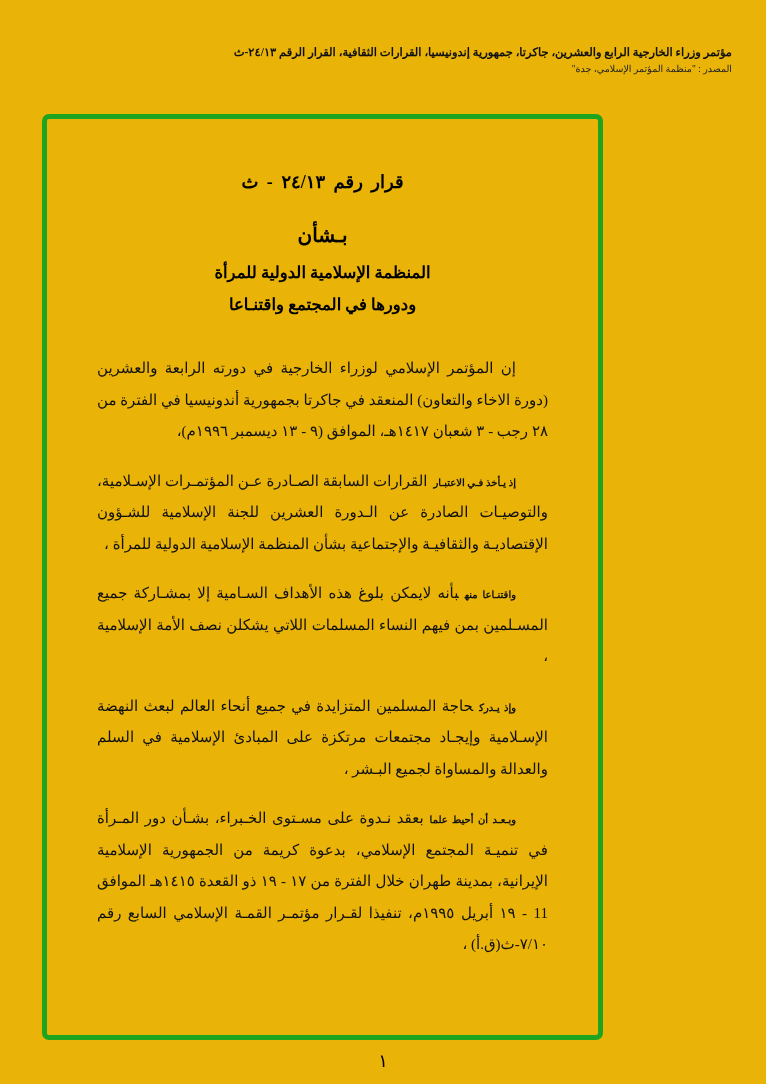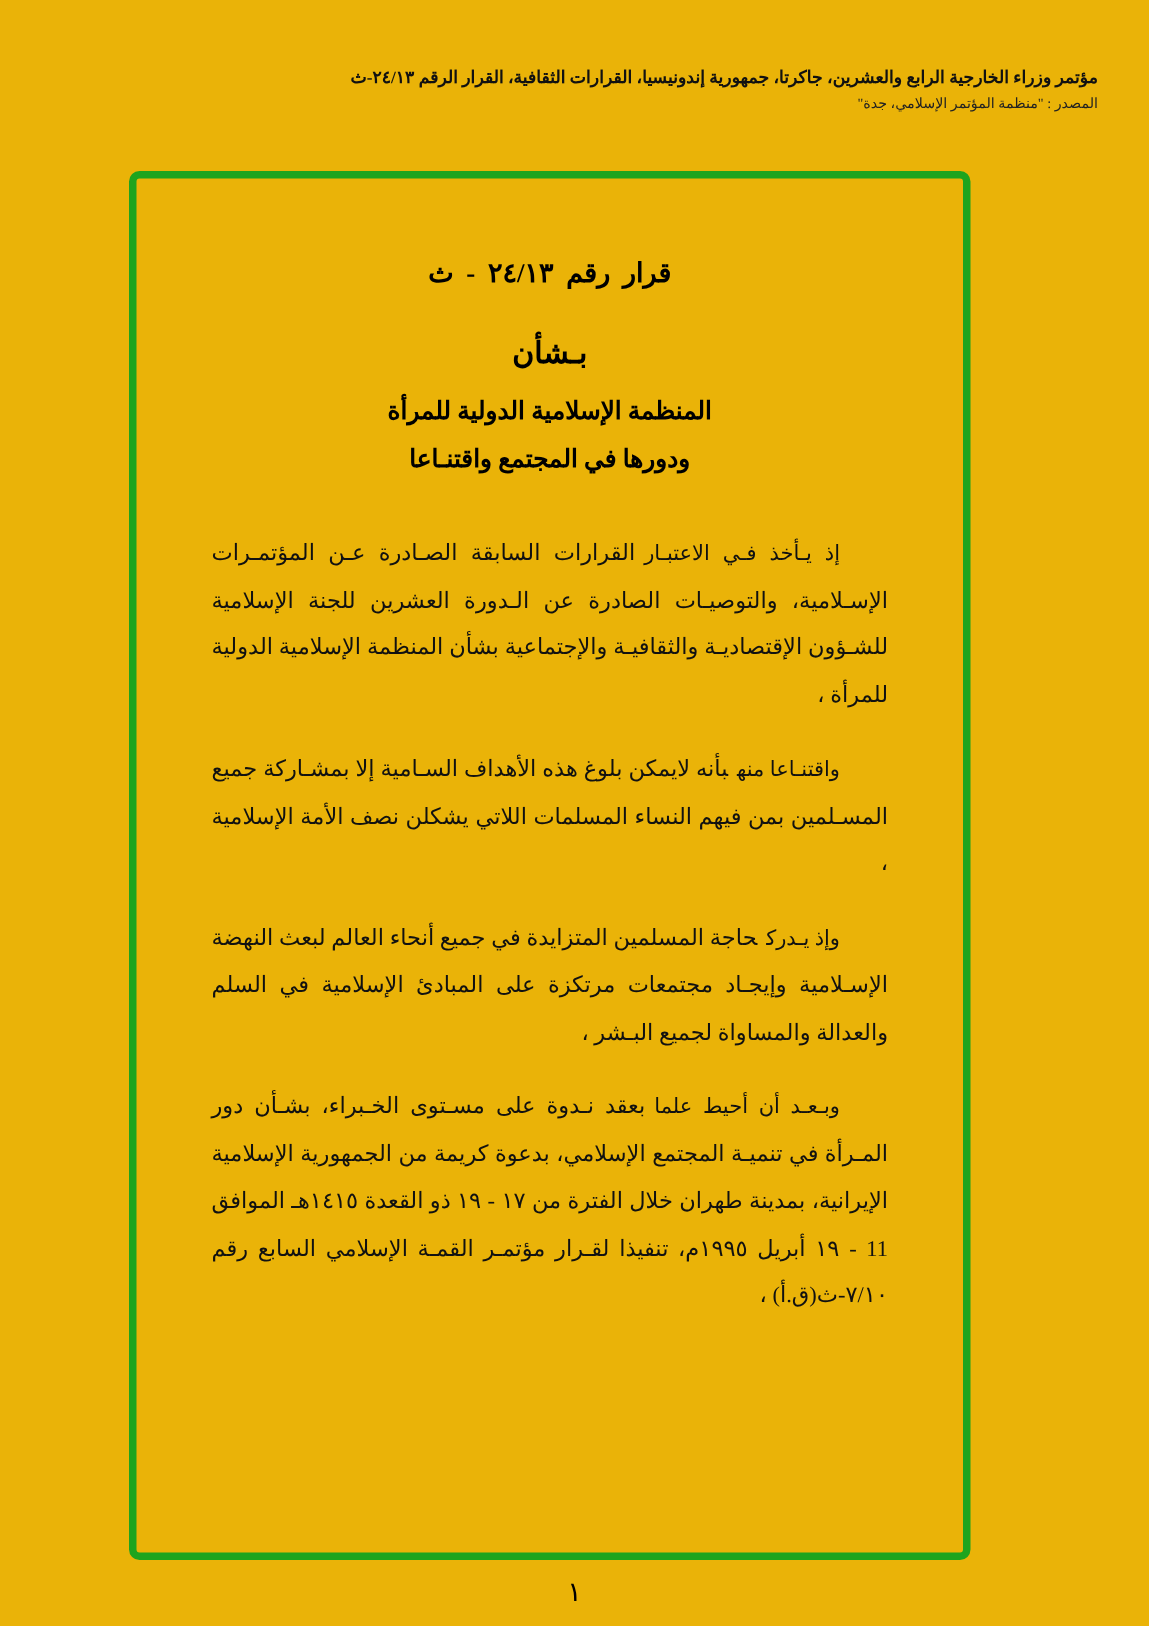--- a/index.html
+++ b/index.html
@@ -39,21 +39,20 @@
   
   .green-frame {
     position: absolute;
     left: 42px;
     top: 114px;
     width: 561px;
     height: 926px;
     border: 5px solid #1ea41e;
     border-radius: 7px;
     box-sizing: border-box;
-    margin-left: 44px;
   }
   .doc-content {
     position: absolute;
     top: 0; right: 0; bottom: 0; left: 0;
     padding: 52px 50px 0 50px;
     direction: rtl;
   }
   .doc-title {
     text-align: center;
     font-weight: bold;
@@ -81,22 +80,22 @@
     font-size: 15px;
     line-height: 2.1;
     text-align: justify;
     color: #111111;
   }
   .para {
     margin: 0 0 18px 0;
     text-indent: 32px;
   }
   .para .lead {
-    font-weight: normal;
-    font-size: 14px;
+    font-weight: bold;
+    font-size: 10px;
     margin-inline-end: 6px;
   }
   .para .lead:empty {
     display: none;
     margin: 0;
   }
   .page-number {
     position: absolute;
     bottom: 12px;
     left: 0;
@@ -121,20 +120,23 @@
 
       <div class="doc-title">
         <div class="title-line1">قرار رقم ٢٤/١٣ - ث</div>
         <div class="title-line2">بـشأن</div>
         <div class="title-line3">المنظمة الإسلامية الدولية للمرأة</div>
         <div class="title-line4">ودورها في المجتمع واقتنـاعا</div>
       </div>
 
       <div class="doc-body">
         <p class="para">
+          <span>إن المؤتمر الإسلامي لوزراء الخارجية في دورته الرابعة والعشرين (دورة الاخاء والتعاون) المنعقد في جاكرتا بجمهورية أندونيسيا في الفترة من ٢٨ رجب - ٣ شعبان ١٤١٧هـ، الموافق (٩ - ١٣ ديسمبر ١٩٩٦م)،</span>
+        </p>
+        <p class="para">
           <span class="lead">إذ يـأخذ فـي الاعتبـار</span><span>القرارات السابقة الصـادرة عـن المؤتمـرات الإسـلامية، والتوصيـات الصادرة عن الـدورة العشرين للجنة الإسلامية للشـؤون الإقتصاديـة والثقافيـة والإجتماعية بشأن المنظمة الإسلامية الدولية للمرأة ،</span>
         </p>
         <p class="para">
           <span class="lead">واقتنـاعا منه</span><span>بأنه لايمكن بلوغ هذه الأهداف السـامية إلا بمشـاركة جميع المسـلمين بمن فيهم النساء المسلمات اللاتي يشكلن نصف الأمة الإسلامية ،</span>
         </p>
         <p class="para">
           <span class="lead">وإذ يـدرك</span><span>حاجة المسلمين المتزايدة في جميع أنحاء العالم لبعث النهضة الإسـلامية وإيجـاد مجتمعات مرتكزة على المبادئ الإسلامية في السلم والعدالة والمساواة لجميع البـشر ،</span>
         </p>
         <p class="para">
           <span class="lead">وبـعـد أن أحيط علما</span><span>بعقد نـدوة على مسـتوى الخـبراء، بشـأن دور المـرأة في تنميـة المجتمع الإسلامي، بدعوة كريمة من الجمهورية الإسلامية الإيرانية، بمدينة طهران خلال الفترة من ١٧ - ١٩ ذو القعدة ١٤١٥هـ الموافق 11 - ١٩ أبريل ١٩٩٥م، تنفيذا لقـرار مؤتمـر القمـة الإسلامي السابع رقم ٧/١٠-ث(ق.أ) ،</span>

